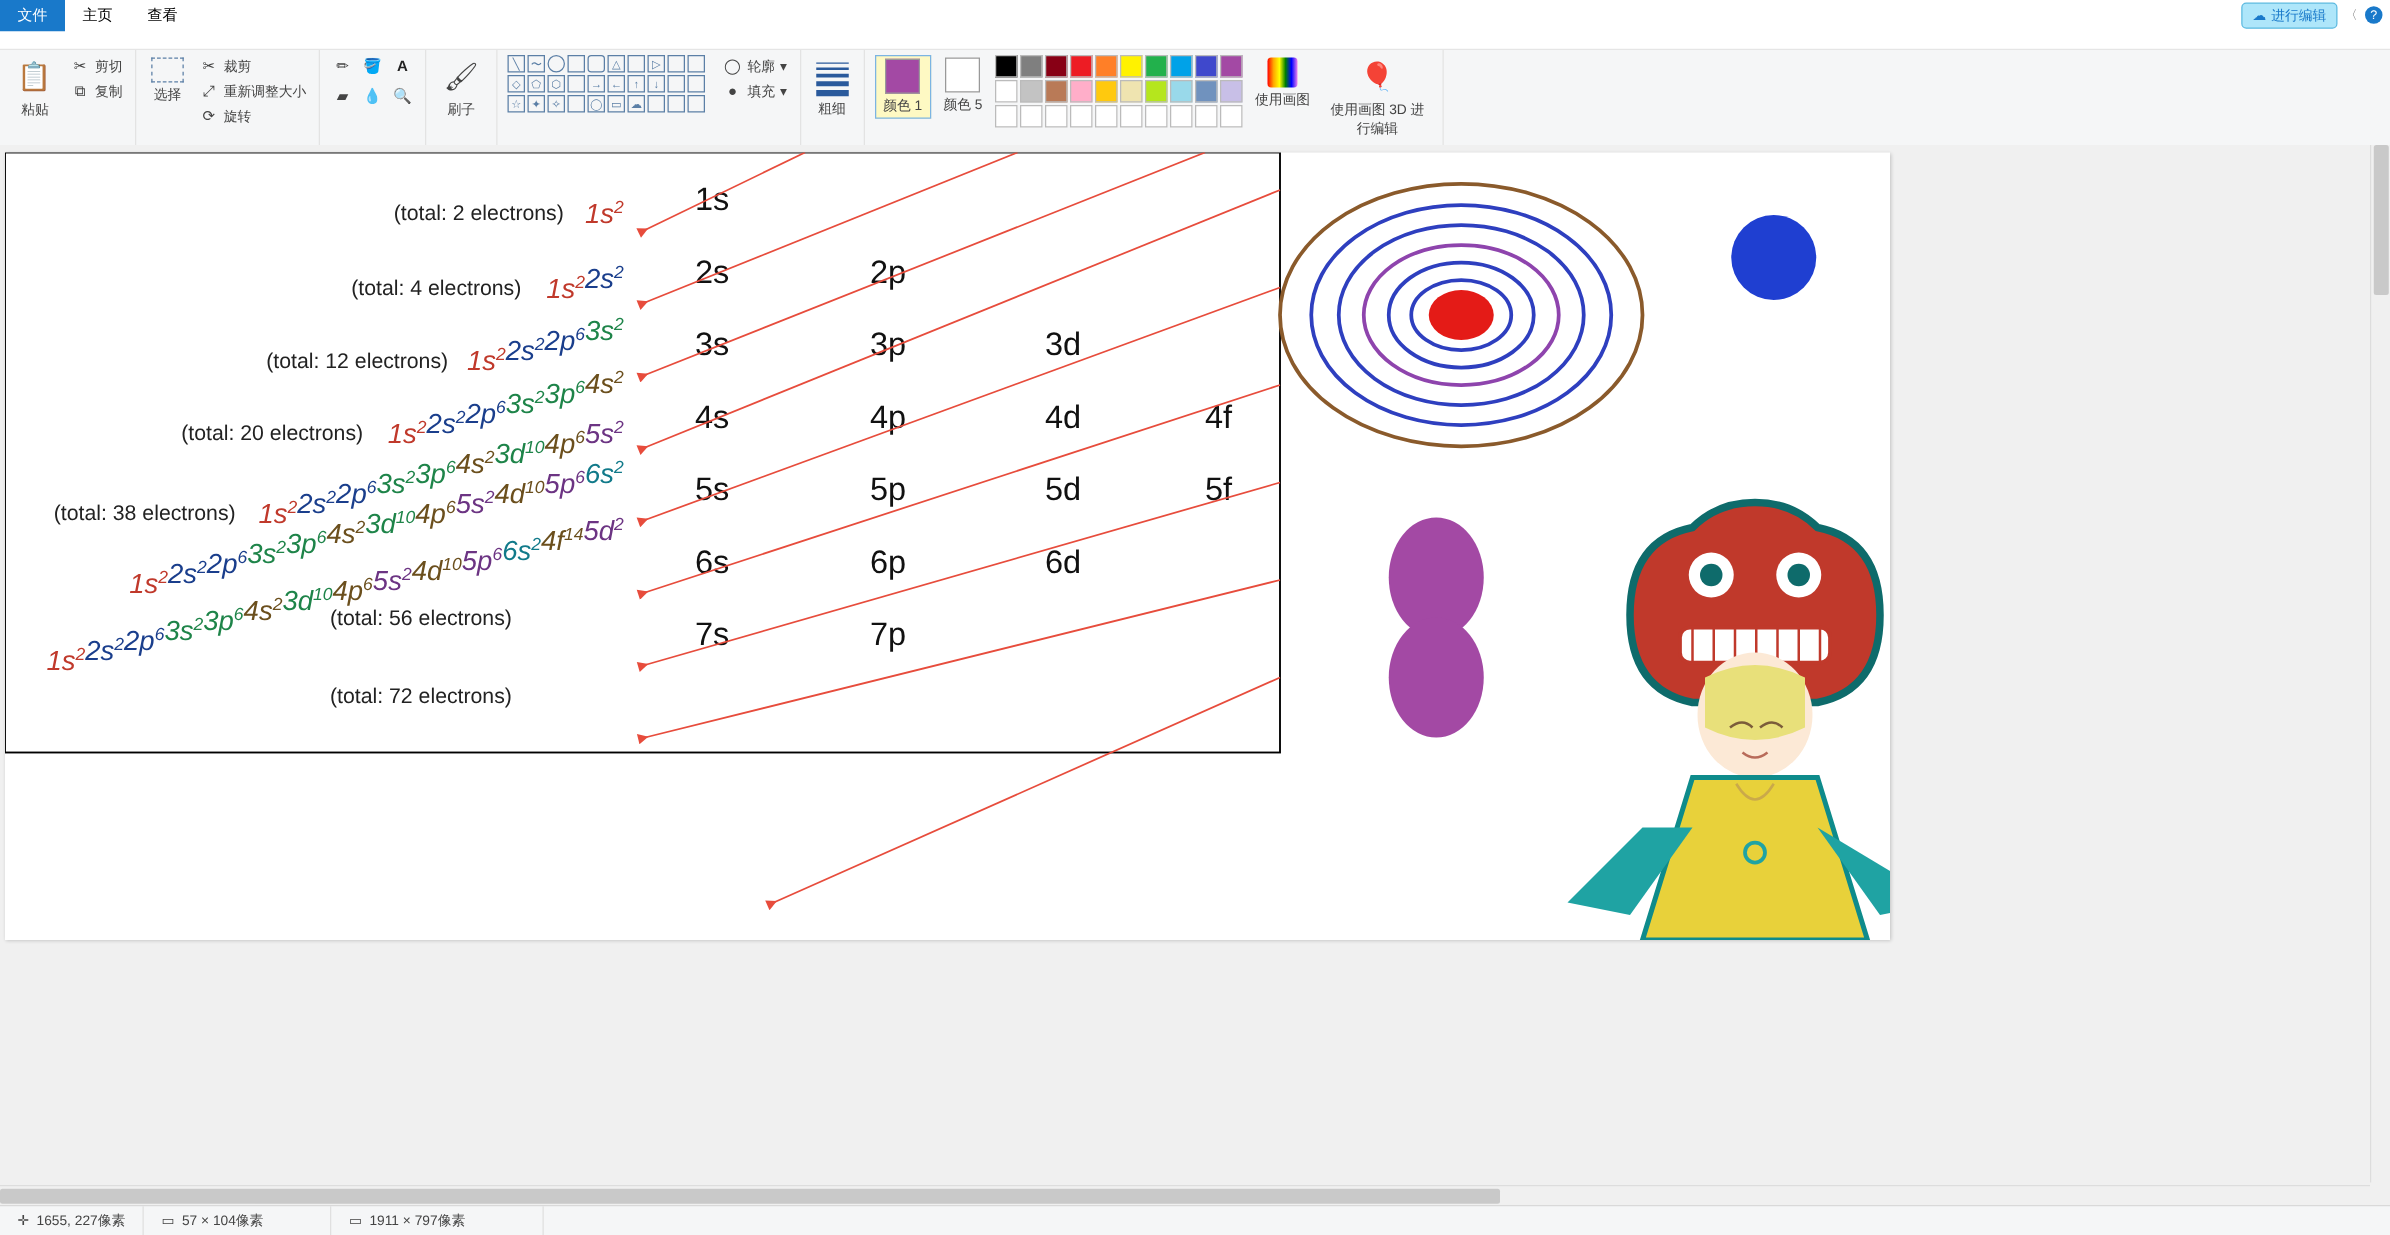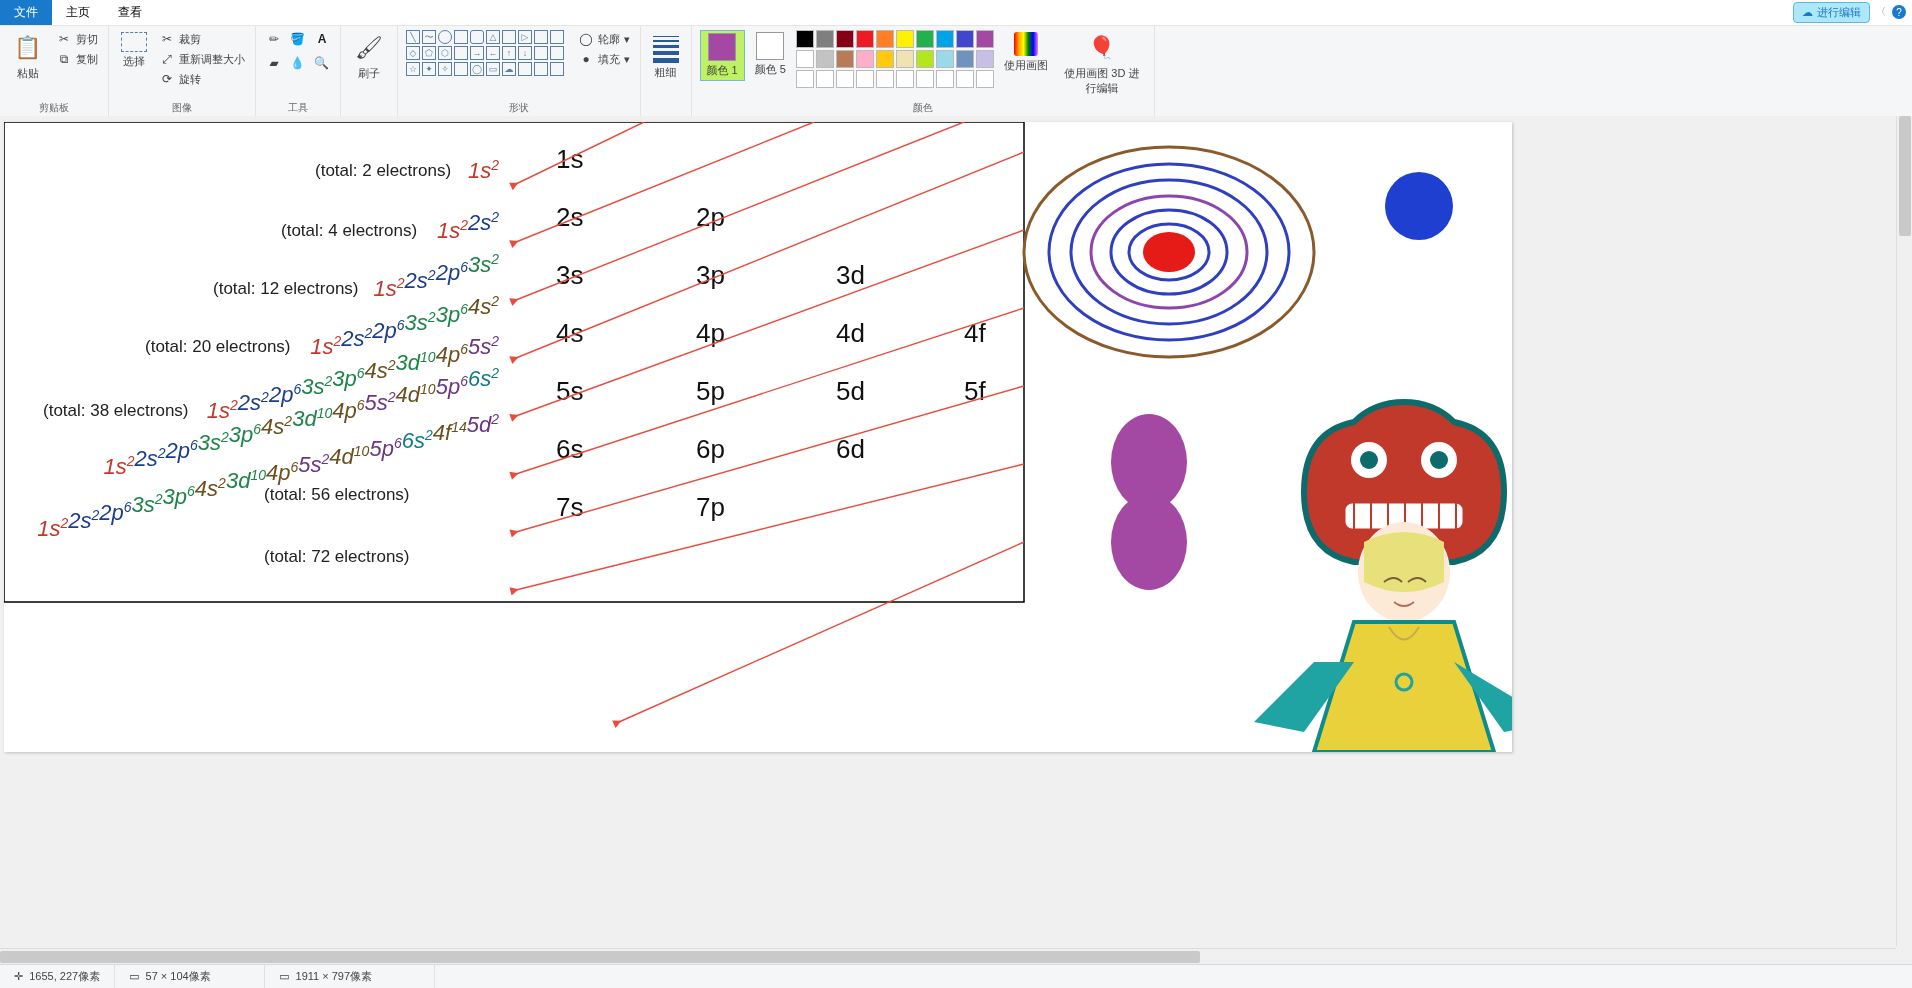--- a/index.html
+++ b/index.html
@@ -1,19 +1,19 @@
 <!DOCTYPE html>
 <html><head>
 <meta charset="utf-8">
 <style>
 * { margin: 0; padding: 0; box-sizing: border-box; font-family: "Microsoft YaHei", sans-serif; }
 body { background: #fff; width: 1912px; height: 988px; overflow: hidden; position: relative; }
 
 
-.menubar { height: 26px; background: #fff; display: flex; align-items: flex-start; font-size: 12px; border-bottom: 1px solid #e5e5e5; position: relative; }
+.menubar { height: 40px; background: #fff; display: flex; align-items: flex-start; font-size: 12px; border-bottom: 1px solid #e5e5e5; position: relative; }
 .menubar .tab { padding: 4px 14px; cursor: pointer; }
 .menubar .tab.active { background: #1979ca; color: #fff; }
 .menubar .right-btns { position: absolute; right: 6px; top: 0; display: flex; align-items: center; gap: 6px; height: 24px; }
 .upload-btn { background: #aee6fa; border: 1px solid #5bb9e0; border-radius: 4px; padding: 2px 8px; font-size: 11px; color: #1979ca; display: flex; align-items: center; gap: 4px; }
 .caret-up { font-size: 10px; color: #777; }
 .help-icon { width: 14px; height: 14px; border-radius: 50%; background: #1979ca; color: #fff; font-size: 10px; display: flex; align-items: center; justify-content: center; }
 
 
 .ribbon { height: 92px; background: #f5f6f7; border-bottom: 1px solid #d9d9d9; display: flex; font-size: 11px; color: #444; }
 .group { border-right: 1px solid #e3e3e3; padding: 4px 8px 2px 8px; display: flex; flex-direction: column; justify-content: space-between; }
@@ -206,21 +206,21 @@
             <div></div>
           </div>
         <span>粗细</span>
       </div>
     </div>
     <div class="group-label">&nbsp;</div>
   </div>
 
   <div class="group" style="flex:0 0 auto">
     <div class="group-body">
-      <div class="big-btn" style="background:#bef264;border:1px solid #7bb4e3;padding:2px 6px">
+      <div class="big-btn" style="background:#fef9c3;border:1px solid #7bb4e3;padding:2px 6px">
         <div class="color-big" style="background:#a349a4"></div>
         <span>颜色 1</span>
       </div>
       <div class="big-btn">
         <div class="color-big" style="background:#ffffff"></div>
         <span>颜色 5</span>
       </div>
       <div class="color-swatches" id="palette">
           <div class="swatch" style="background: rgb(0, 0, 0);"></div>
           <div class="swatch" style="background: rgb(127, 127, 127);"></div>

